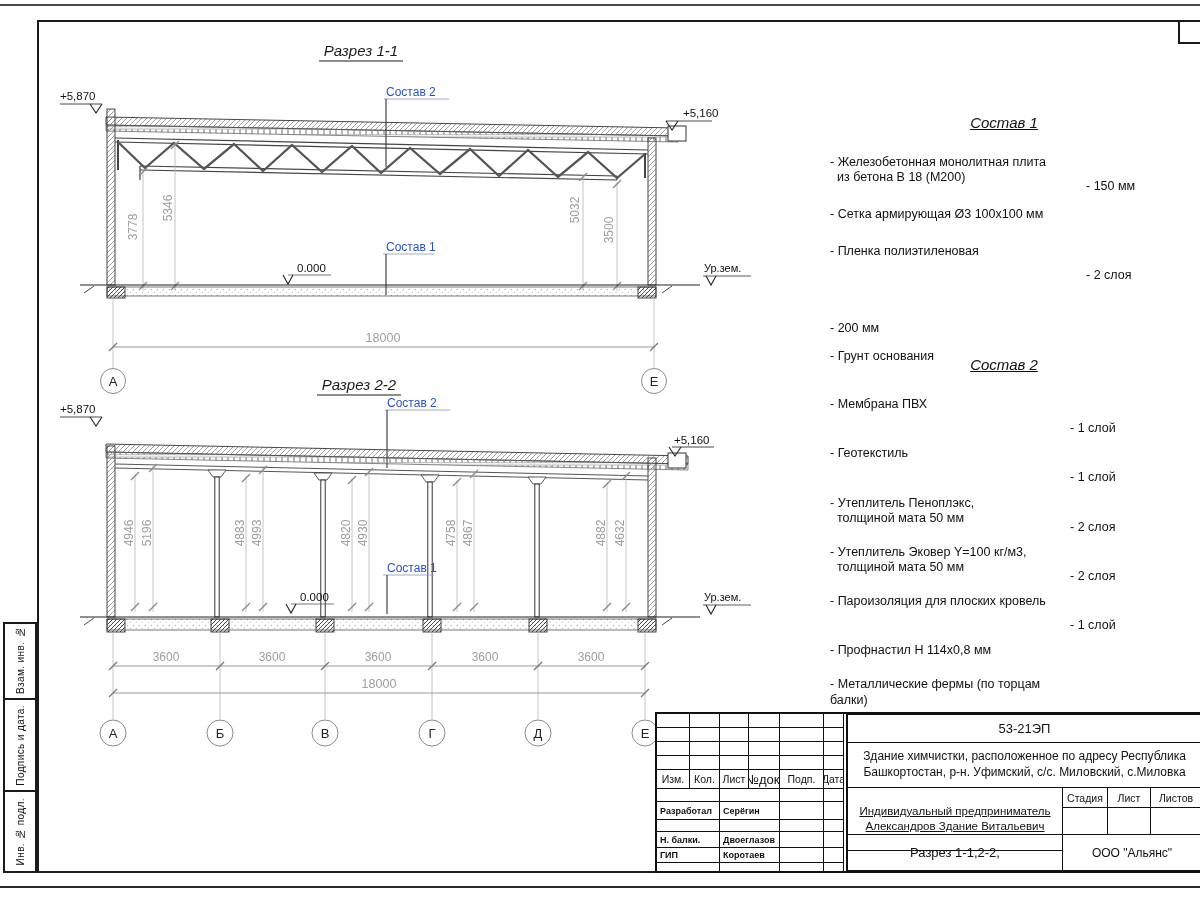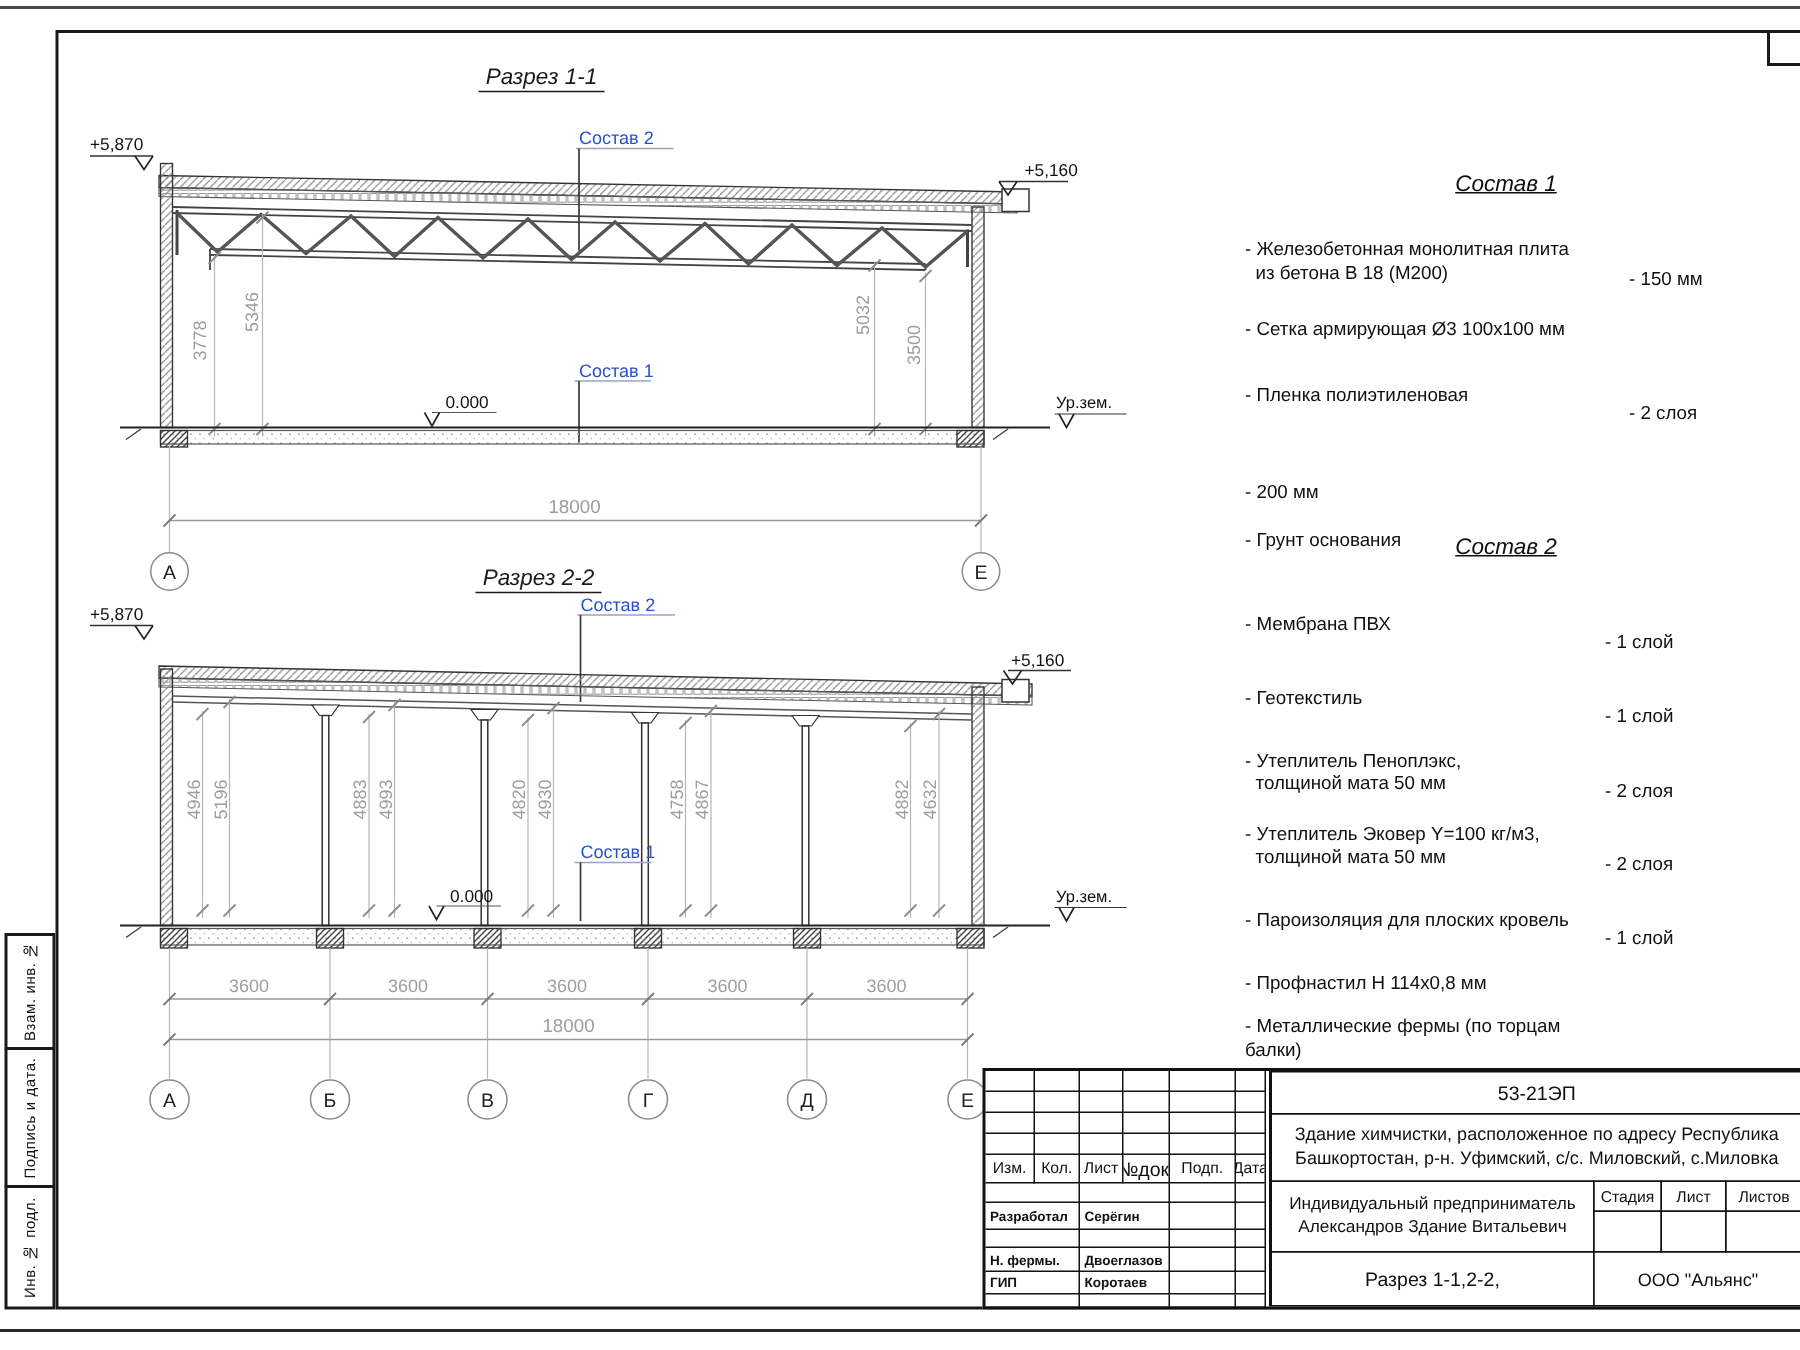--- a/index.html
+++ b/index.html
@@ -17,21 +17,21 @@
   
   .side-cell { position:absolute; left:3px; width:34px; border:2px solid #1a1a1a; background:#fff;
                display:flex; align-items:center; justify-content:center; }
   .side-cell span { writing-mode:vertical-rl; transform:rotate(180deg); font-size:10px; color:#111;
                     white-space:nowrap; letter-spacing:.4px; }
 
   
   .sost { position:absolute; width:348px; font-size:12.5px; color:#101010; }
   .sost .head { text-align:center; font-style:italic; font-size:15px; text-decoration:underline;
                 margin-bottom:24px; }
-  .s-item { display:flex; align-items:center; margin-bottom:13px; line-height:1.22; }
+  .s-item { display:flex; align-items:flex-start; margin-bottom:13px; line-height:1.22; }
   .s-item .nm { flex:1; }
   .s-item .l2 { padding-left:7px; }
   .s-item .val { width:92px;margin-top:24px; }
   #sost2 .s-item { margin-bottom:10px; }
   #sost2 .s-item .val { width:108px; }
 
   
   #stamp { position:absolute; left:655px; top:712px; width:548px; height:161px;
            border:2px solid #111; background:#fff; font-size:11px; }
   #tb-left { position:absolute; left:0; top:0; width:190px; height:157px; display:grid;
@@ -446,42 +446,42 @@
       <div class="tc sp2 lft nm9">Разработал</div>
       <div class="tc sp2 lft nm9">Серёгин</div>
       <div class="tc"></div>
         <div class="tc"></div>
 
       <div class="tc sp2"></div>
         <div class="tc sp2"></div>
         <div class="tc"></div>
         <div class="tc"></div>
 
-      <div class="tc sp2 lft nm9">Н. фермы.</div>
+      <div class="tc sp2 lft nm9">Н. балки.</div>
       <div class="tc sp2 lft nm9">Двоеглазов</div>
       <div class="tc"></div>
         <div class="tc"></div>
 
       <div class="tc sp2 lft nm9">ГИП</div>
       <div class="tc sp2 lft nm9">Коротаев</div>
       <div class="tc"></div>
         <div class="tc"></div>
 
       <div class="tc sp2"></div>
         <div class="tc sp2"></div>
         <div class="tc"></div>
         <div class="tc"></div>
     </div>
 
     <div class="tb-cell" style="left:189px;top:0;width:356px;height:29px;border-left:2px solid #111;font-size:13px;">53-21ЭП</div>
     <div class="tb-cell two-line" style="left:189px;top:28px;width:356px;height:46px;border-left:2px solid #111;font-size:12px;">
       <div>Здание химчистки,  расположенное по адресу Республика</div>
       <div>Башкортостан, р-н. Уфимский, с/с. Миловский, с.Миловка</div>
     </div>
-    <div class="tb-cell two-line" style="left:189px;top:73px;width:217px;height:48px;border-left:2px solid #111;font-size:11.5px;">
+    <div class="tb-cell two-line" style="left:189px;top:73px;width:217px;height:64px;border-left:2px solid #111;font-size:11.5px;text-decoration:underline;">
       <div>Индивидуальный предприниматель</div>
       <div>Александров Здание Витальевич</div>
     </div>
     <div class="tb-cell" style="left:405px;top:73px;width:46px;height:21px;font-size:10.5px;">Стадия</div>
     <div class="tb-cell" style="left:450px;top:73px;width:44px;height:21px;font-size:10.5px;">Лист</div>
     <div class="tb-cell" style="left:493px;top:73px;width:52px;height:21px;font-size:10.5px;">Листов</div>
     <div class="tb-cell" style="left:405px;top:93px;width:46px;height:28px;"></div>
     <div class="tb-cell" style="left:450px;top:93px;width:44px;height:28px;"></div>
     <div class="tb-cell" style="left:493px;top:93px;width:52px;height:28px;"></div>
     <div class="tb-cell" style="left:189px;top:120px;width:217px;height:37px;border-left:2px solid #111;font-size:13px;">Разрез 1-1,2-2,</div>

